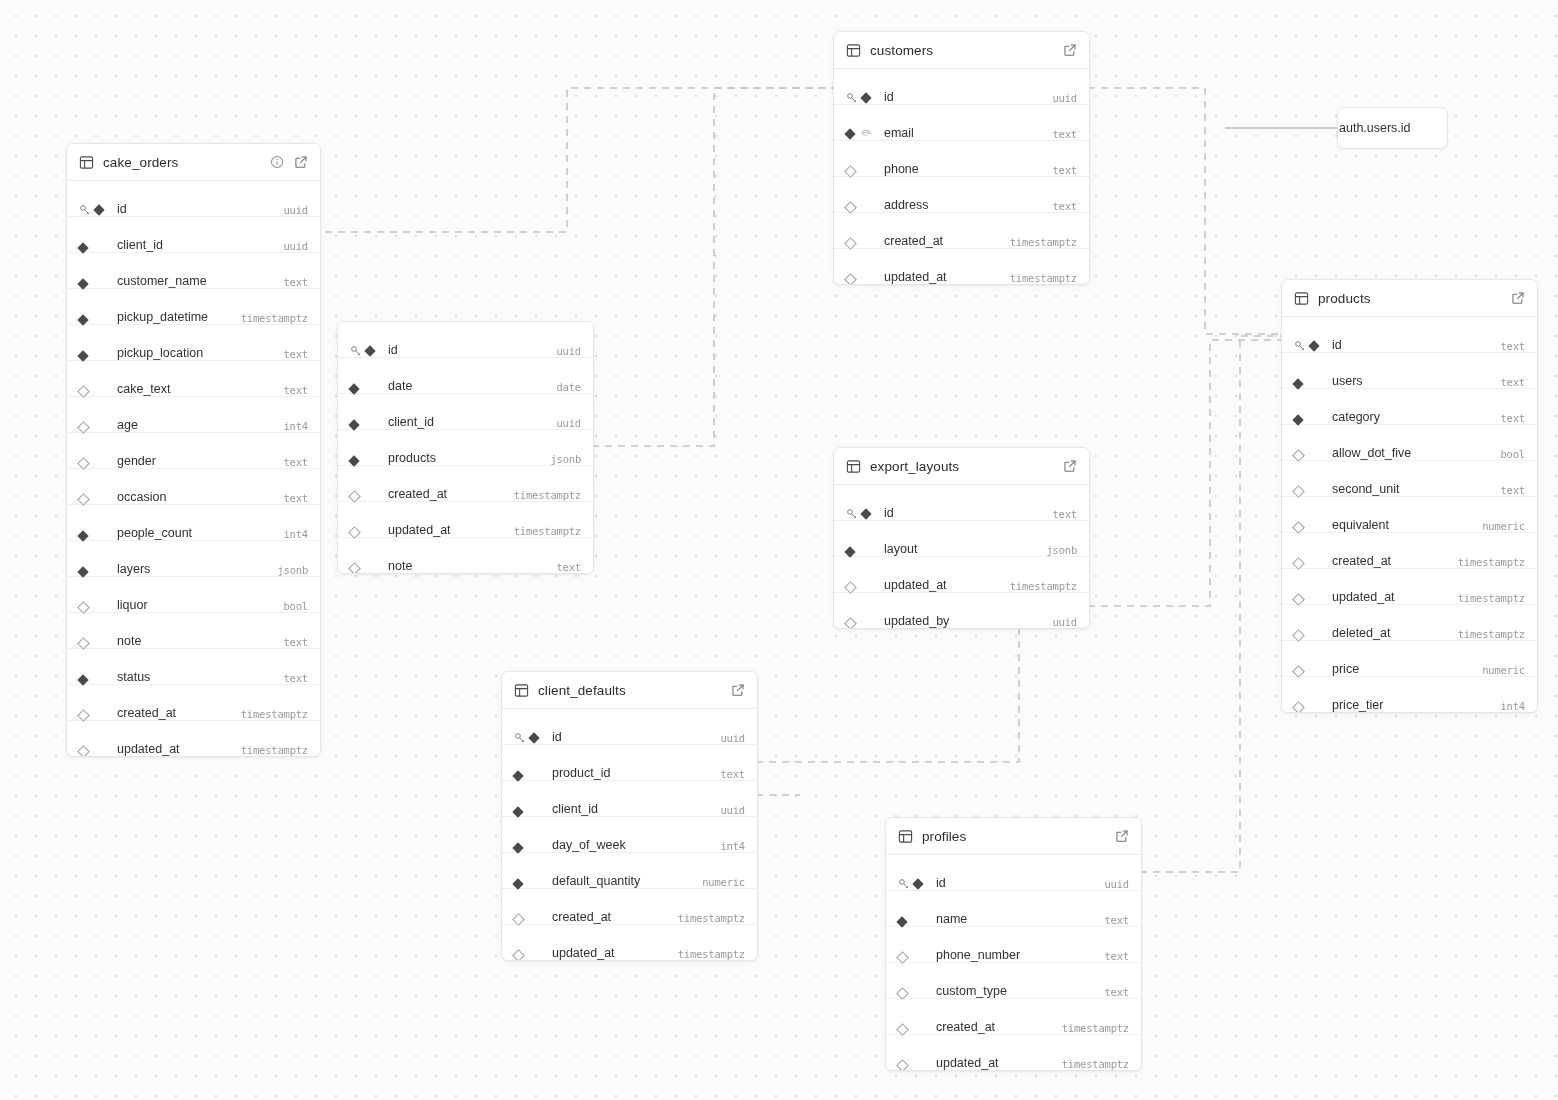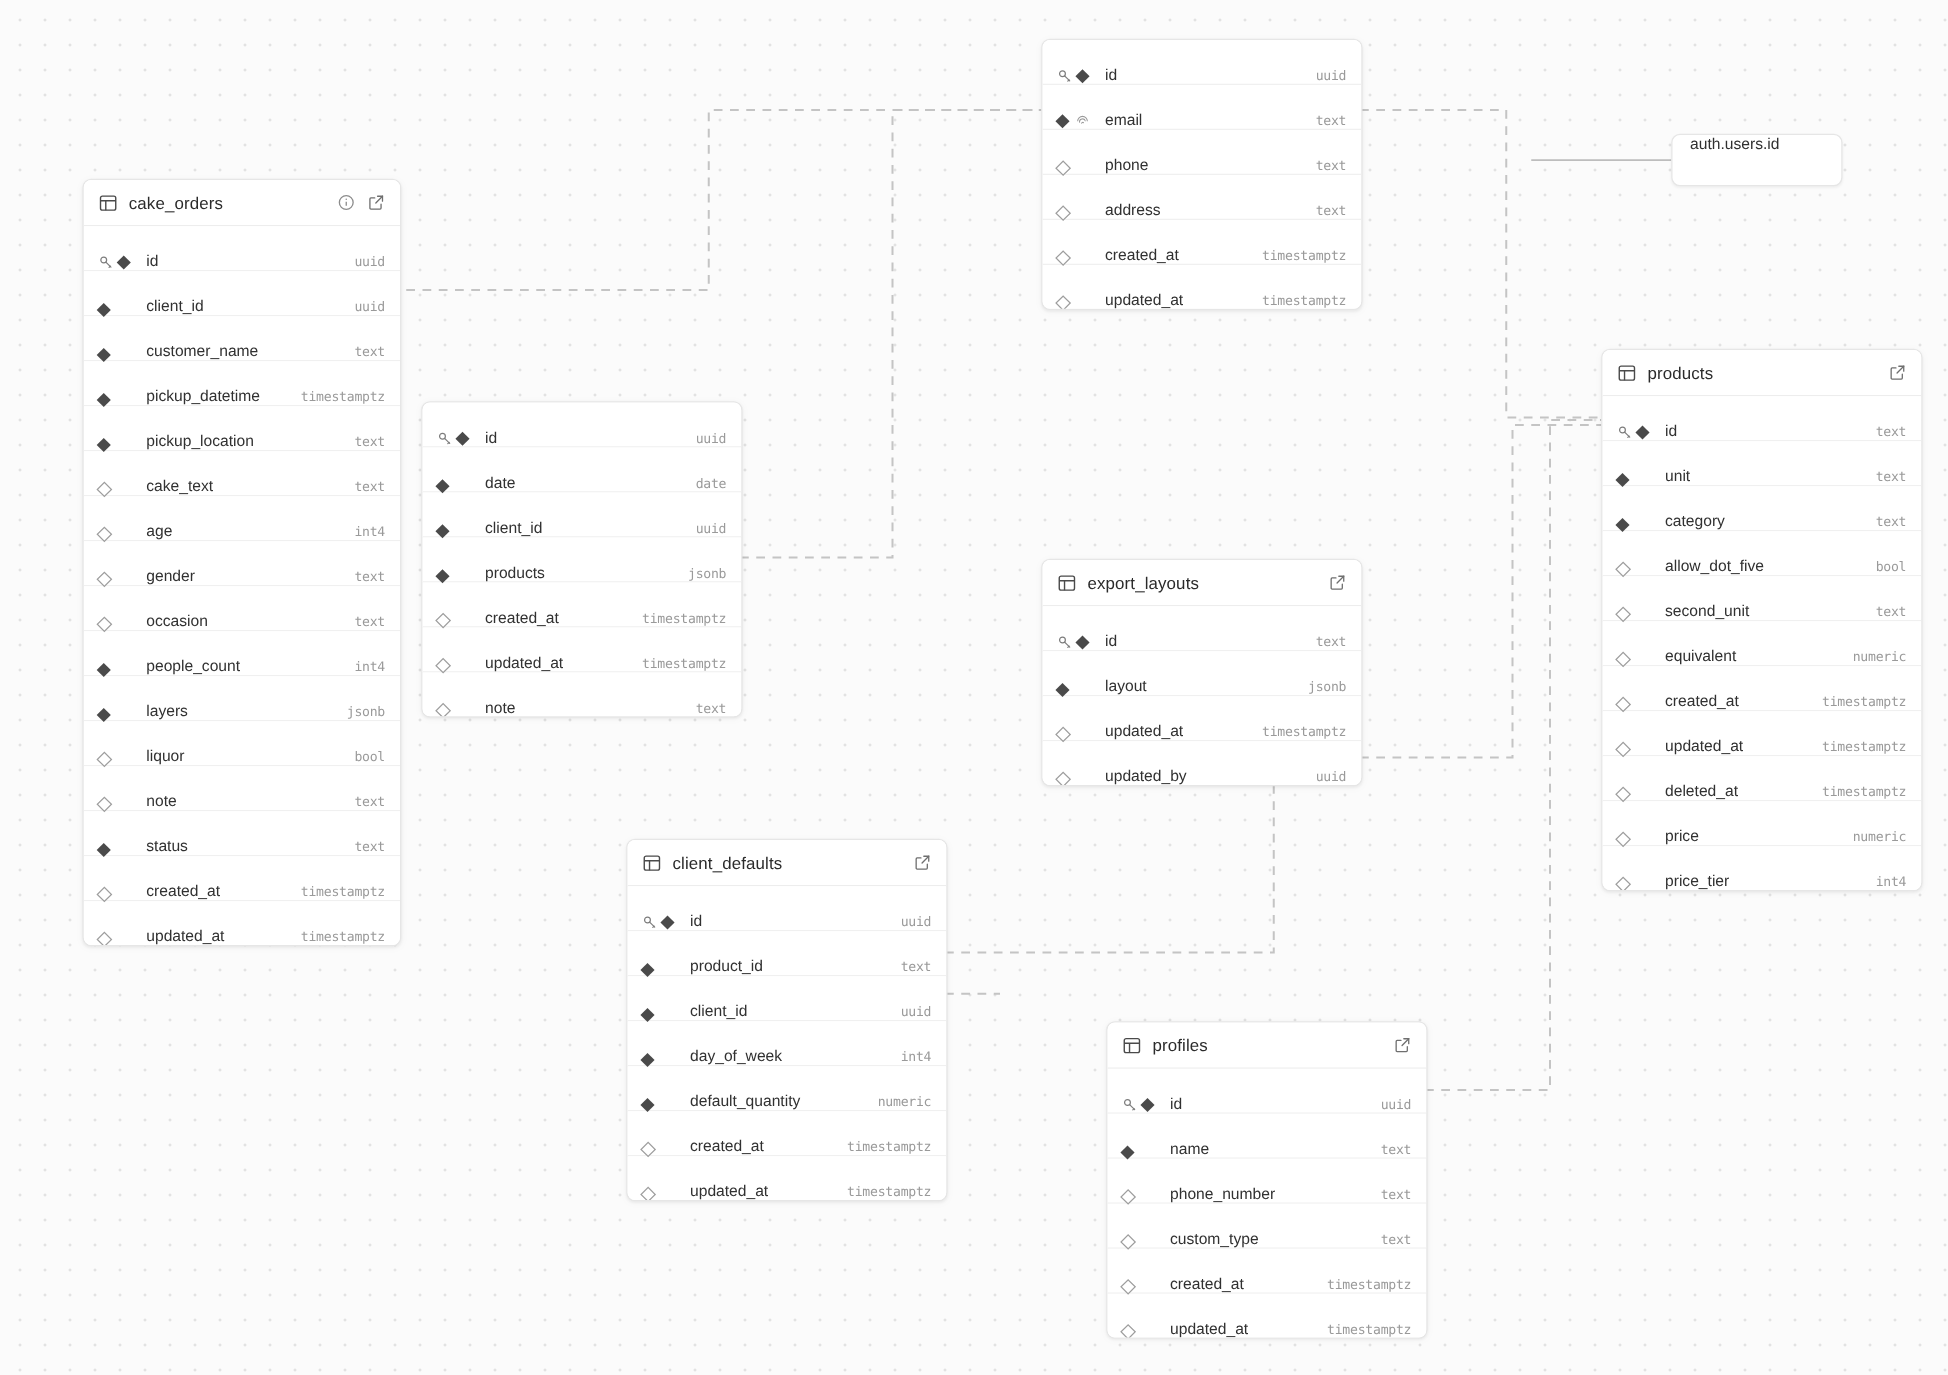--- a/index.html
+++ b/index.html
@@ -93,22 +93,22 @@
   .diamond-hollow { border: 1.4px solid #9e9e9e; background: #fff; width: 7px; height: 7px;}
   .keyglyph { font-size: 11px; color: #7a7a7a; line-height: 1; }
   .ext-node {
     position: absolute;
     background: #ffffff;
     border: 1px solid #e6e6e6;
     border-radius: 7px;
     box-shadow: 0 1px 2px rgba(0,0,0,0.05);
     height: 40px;
     display: flex;
-    align-items: flex-start;
-    padding: 0 14px;
+    align-items: center;
+    padding: 0 1px;
     font-size: 12.5px;
     color: #303030;
   }
   .icon-svg { display:block; }
 </style>
 </head>
 <body>
 
 <div id="canvas">
   <svg class="edges">
@@ -267,20 +267,39 @@
         </div>
         <div class="row">
           <span class="keycol">
             <span class="diamond-hollow"></span>
           </span>
           <span class="name">updated_at</span>
           <span class="type">timestamptz</span>
         </div>
       </div>
       <div class="node" style="left: 833px; top: 31px; width: 255px;">
+        <div class="node-header">
+          <span style="display:inline-flex">
+  <svg class="icon-svg" width="15" height="15" viewBox="0 0 16 16" fill="none" stroke="#4a4a4a" stroke-width="1.2">
+    <rect x="1.5" y="2" width="13" height="12" rx="1.6"></rect>
+    <line x1="1.5" y1="6" x2="14.5" y2="6"></line>
+    <line x1="6" y1="6" x2="6" y2="14"></line>
+  </svg>
+          </span>
+          <span class="node-title">customers</span>
+          <span class="hdr-icons">
+            <span style="display:inline-flex">
+  <svg class="icon-svg" width="14" height="14" viewBox="0 0 16 16" fill="none" stroke="#6f6f6f" stroke-width="1.2" stroke-linecap="round">
+    <path d="M9.2 2.3 H13.7 V6.8"></path>
+    <path d="M13.7 2.3 L7.6 8.4"></path>
+    <path d="M12.4 9.6 V13.1 a0.9 0.9 0 0 1 -0.9 0.9 H3.1 a0.9 0.9 0 0 1 -0.9 -0.9 V4.7 a0.9 0.9 0 0 1 0.9 -0.9 H6.6"></path>
+  </svg>
+            </span>
+          </span>
+        </div>
         <div class="row">
           <span class="keycol">
             <span class="keyglyph">
   <svg class="icon-svg" width="12" height="12" viewBox="0 0 16 16" fill="none" stroke="#7d7d7d" stroke-width="1.3">
     <circle cx="5.3" cy="5.3" r="3.1"></circle>
     <path d="M7.6 7.6 L13 13" stroke-linecap="round"></path>
     <path d="M11 13.2 L12.4 11.8" stroke-linecap="round"></path>
   </svg>
             </span>
             <span class="diamond-filled"></span>
@@ -476,21 +495,21 @@
             </span>
             <span class="diamond-filled"></span>
           </span>
           <span class="name">id</span>
           <span class="type">text</span>
         </div>
         <div class="row">
           <span class="keycol">
             <span class="diamond-filled"></span>
           </span>
-          <span class="name">unit</span>
+          <span class="name">users</span>
           <span class="type">text</span>
         </div>
         <div class="row">
           <span class="keycol">
             <span class="diamond-filled"></span>
           </span>
           <span class="name">category</span>
           <span class="type">text</span>
         </div>
         <div class="row">

